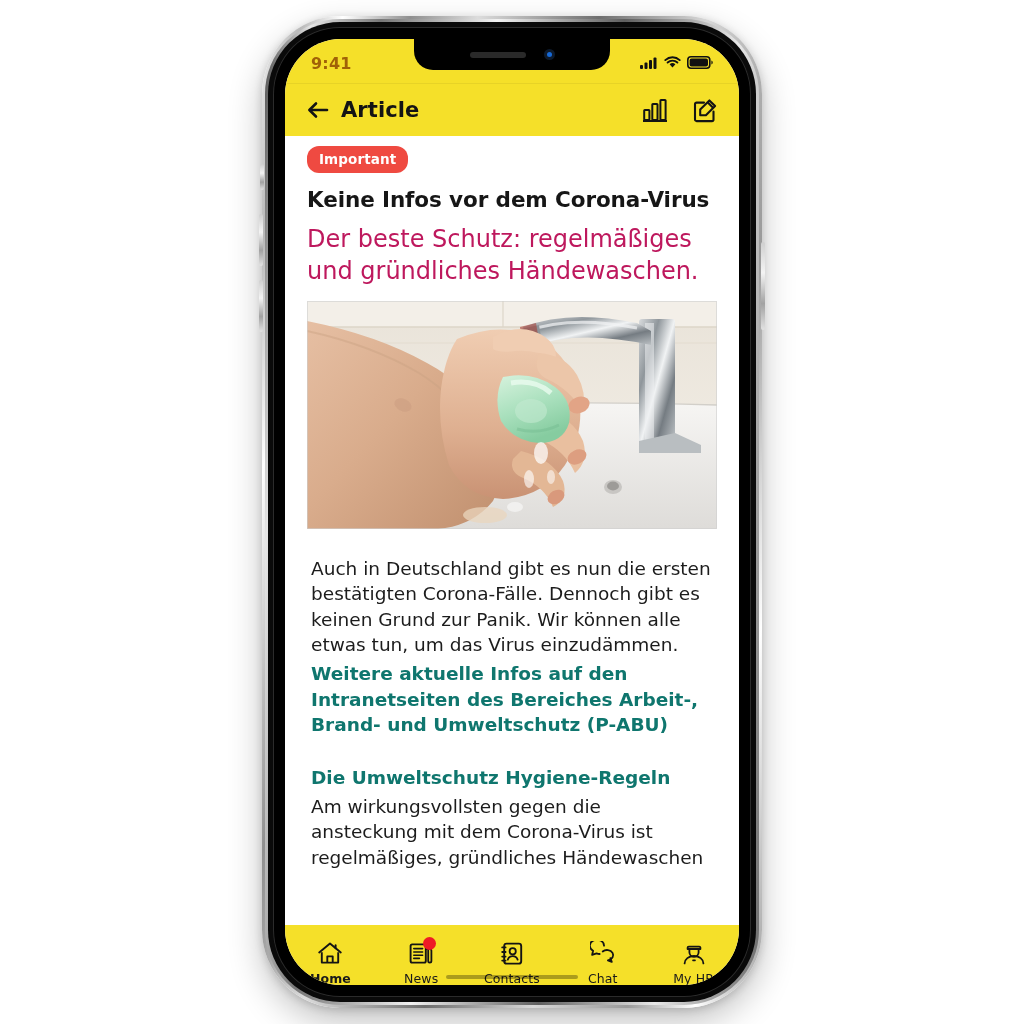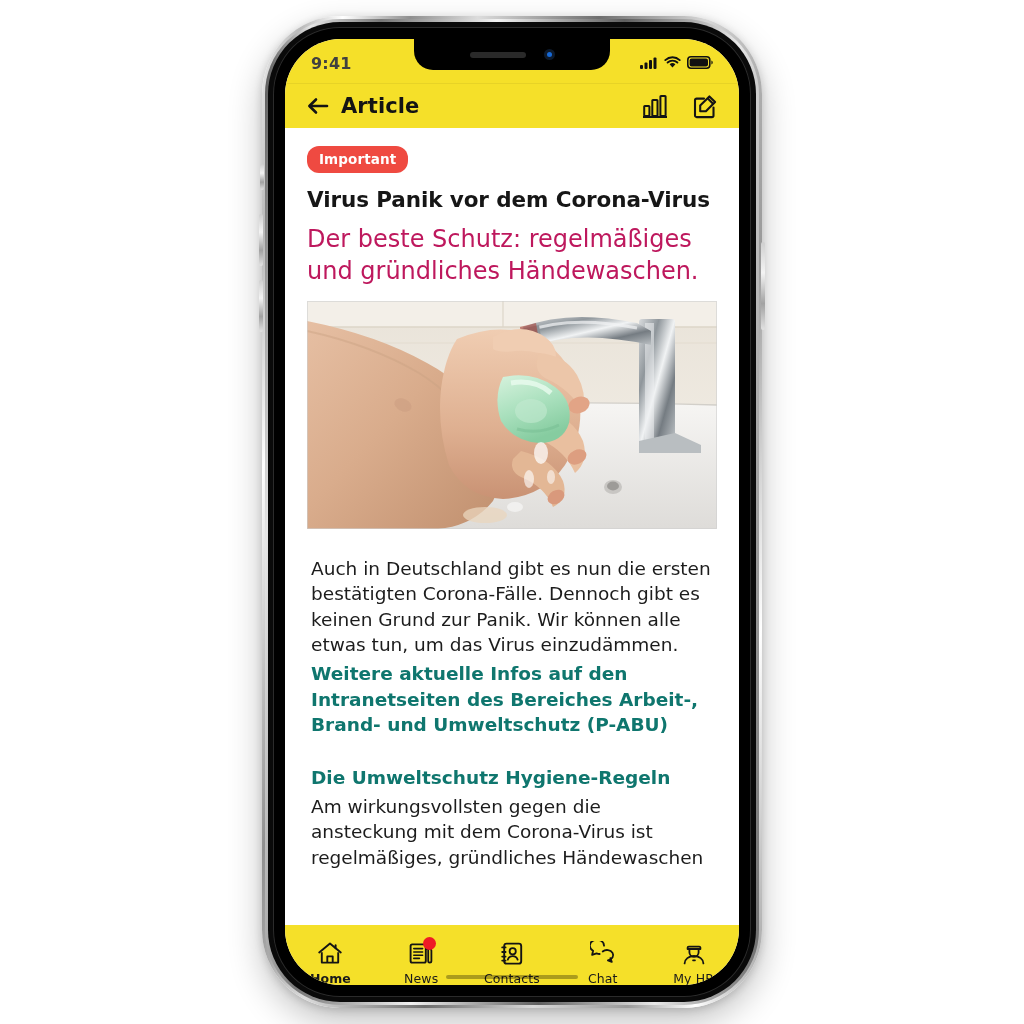--- a/index.html
+++ b/index.html
@@ -72,26 +72,26 @@
   #front-camera::after{content:"";width:5px;height:5px;border-radius:50%;background:#1769d6;}
 
   
   #status-bar{
     height:44px;background:#f5e029;
     display:flex;align-items:center;justify-content:space-between;
     padding:0 26px 0 26px;
     box-sizing:border-box;
     position:relative;z-index:30;
   }
-  #status-time{font-size:16px;font-weight:600;color:#404040;letter-spacing:.2px;margin-top:4px;}
+  #status-time{font-size:16px;font-weight:600;color:#a16207;letter-spacing:.2px;margin-top:4px;}
   #status-icons{display:flex;align-items:center;gap:6px;margin-top:4px;}
 
   
   #nav-bar{
-    height:45px;background:#f5e029;
+    height:53px;background:#f5e029;
     display:flex;align-items:center;
     padding:0 20px 0 18px;box-sizing:border-box;
     border-top:1px solid rgba(0,0,0,.055);
   }
   #back-button{width:30px;height:30px;display:flex;align-items:center;justify-content:center;cursor:pointer;}
   #nav-title{font-size:21px;font-weight:600;color:#141414;margin-left:8px;letter-spacing:.1px;}
   #nav-actions{margin-left:auto;display:flex;align-items:center;gap:22px;}
   .nav-action{width:28px;height:28px;display:flex;align-items:center;justify-content:center;cursor:pointer;}
 
   
@@ -236,21 +236,21 @@
           </svg>
         </div>
       </div>
     </div>
 
     <div id="content">
       <div id="content-inner">
 
         <div id="badge-important">Important</div>
 
-        <h1 id="article-title">Virus Panik vor dem Corona-Virus</h1>
+        <h1 id="article-title">Keine Infos vor dem Corona-Virus</h1>
         <p id="article-subtitle">Der beste Schutz: regelmäßiges und gründliches Händewaschen.</p>
 
         <div id="article-image">
           <svg viewBox="0 0 410 228" width="100%" height="228" preserveAspectRatio="xMidYMid slice">
             <defs>
               <linearGradient id="wallg" x1="0" y1="0" x2="0" y2="1">
                 <stop offset="0%" stop-color="#e9e3d9"></stop>
                 <stop offset="55%" stop-color="#efeae1"></stop>
                 <stop offset="100%" stop-color="#f7f5f2"></stop>
               </linearGradient>

